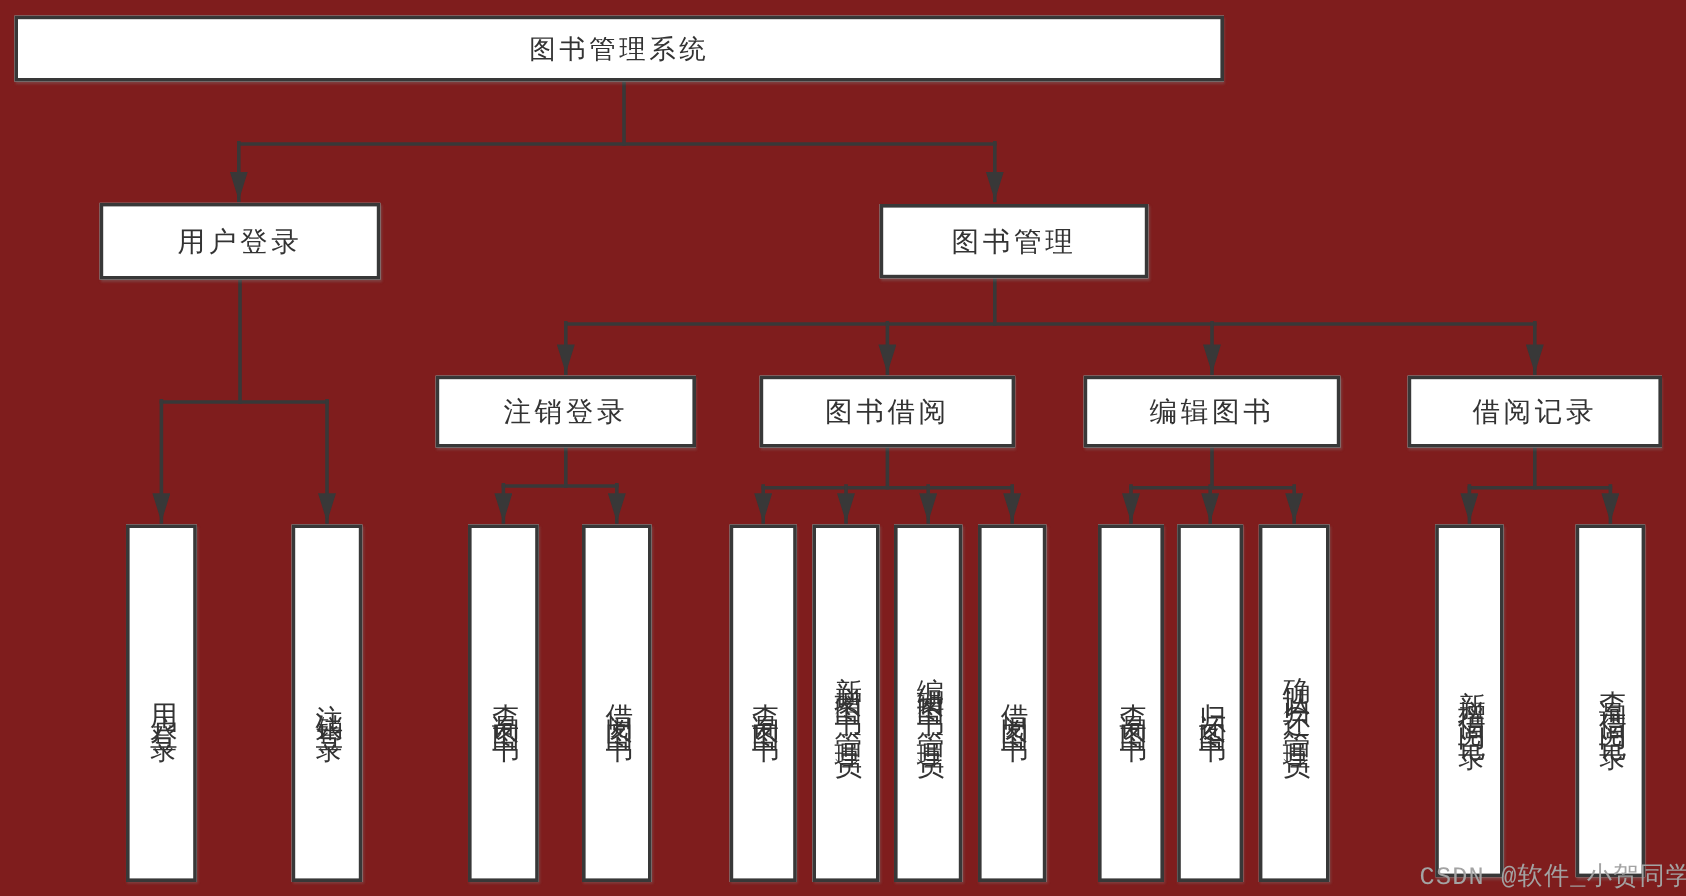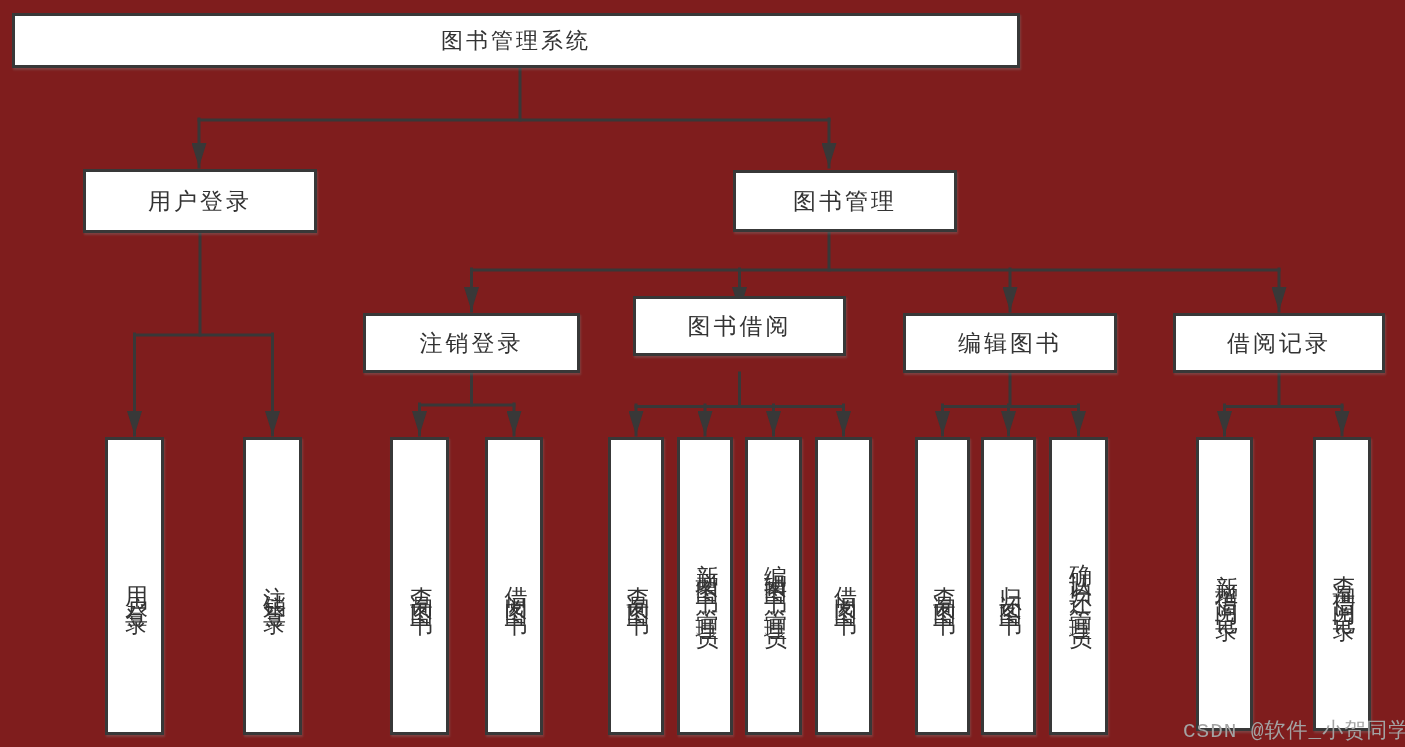--- a/index.html
+++ b/index.html
@@ -110,21 +110,21 @@
   <div class="box hbox" style="left:83px; top:169px; width:234px; height:64px;">
     <span>用户登录</span>
   </div>
   <div class="box hbox" style="left:712px; top:170px; width:224px; height:62px;margin-left:21px;">
     <span>图书管理</span>
   </div>
 
   <div class="box hbox" style="left:363px; top:313px; width:217px; height:60px;">
     <span>注销登录</span>
   </div>
-  <div class="box hbox" style="left:633px; top:296px; width:213px; height:60px;">
+  <div class="box hbox" style="left:633px; top:313px; width:213px; height:60px;">
     <span>图书借阅</span>
   </div>
   <div class="box hbox" style="left:903px; top:313px; width:214px; height:60px;">
     <span>编辑图书</span>
   </div>
   <div class="box hbox" style="left:1173px; top:313px; width:212px; height:60px;">
     <span>借阅记录</span>
   </div>
 
   <div class="box vbox" style="left:105px; top:437px; width:59px; height:298px;">

